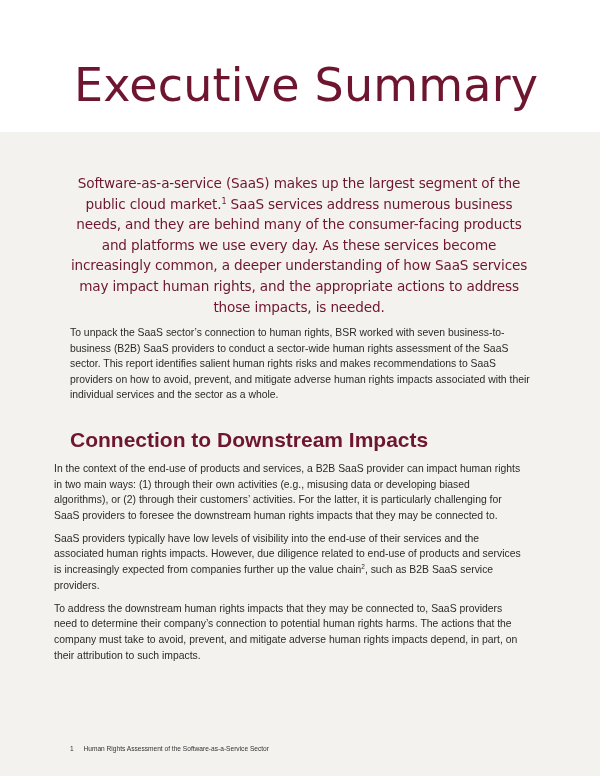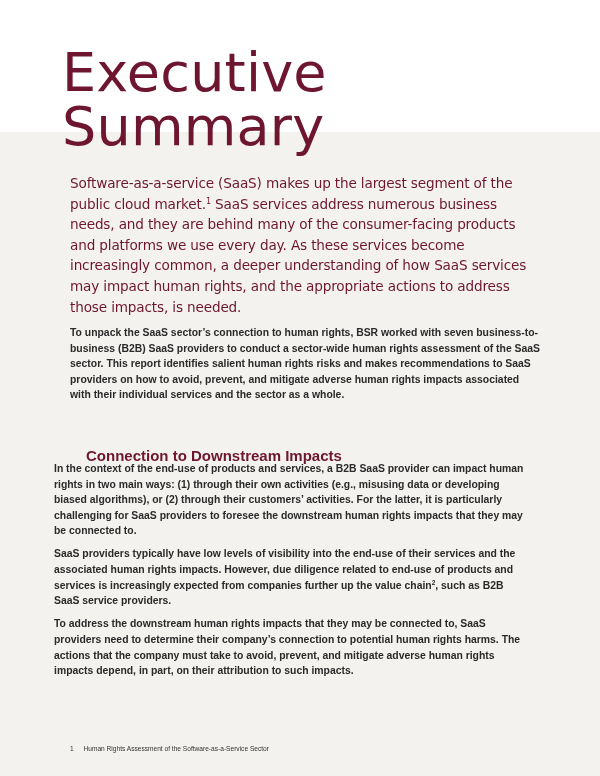--- a/index.html
+++ b/index.html
@@ -8,44 +8,44 @@
     background: #f3f2ef;
     font-family: "Liberation Sans", sans-serif;
     position: relative;
   }
   .header {
     position: absolute; left: 0; top: 0; width: 600px; height: 132px;
     background: #ffffff;
   }
   .title {
     position: absolute; left: 62px; top: 46px;
-    margin: 0; font-weight: normal;
-    font-size: 54px; line-height: 54px; letter-spacing: 0.2px;
+    margin: 12px; font-weight: normal;
+    font-size: 46px; line-height: 54px; letter-spacing: 0.2px;
     color: #6e1530;
     font-family: "DejaVu Sans", sans-serif;
   }
   .lead {
-    position: absolute; left: 70px; top: 173px; width: 470px;
+    position: absolute; left: 64px; top: 173px; width: 470px;
     margin: 0;
     font-size: 13.6px; line-height: 20.6px;
     color: #6e1530;
     font-family: "DejaVu Sans", sans-serif;
     letter-spacing: -0.15px;
+    text-align: center;
   }
   .lead sup { font-size: 8px; vertical-align: 5px; line-height: 0; }
   .body-text {
     font-size: 10.4px; line-height: 15.6px; color: #2a2a2a;
     font-family: "Liberation Sans", sans-serif;
     margin: 0;
-    font-weight: bold;
   }
   .intro { position: absolute; left: 70px; top: 325px; width: 470px; }
   .section-heading {
-    position: absolute; left: 70px; top: 429px; margin: 16px;
-    font-size: 15px; line-height: 22px; font-weight: bold;
+    position: absolute; left: 70px; top: 429px; margin: 0;
+    font-size: 21px; line-height: 22px; font-weight: bold;
     color: #6e1530;
     font-family: "Liberation Sans", sans-serif;
   }
   .section-body { position: absolute; left: 54px; top: 461px; width: 470px; }
   .section-body p { margin: 0 0 7.5px 0; }
   .section-body sup { font-size: 6.5px; vertical-align: 4px; line-height: 0; }
   .footer {
     position: absolute; left: 70px; top: 745px;
     font-size: 6.6px; color: #333;
     font-family: "Liberation Sans", sans-serif;

